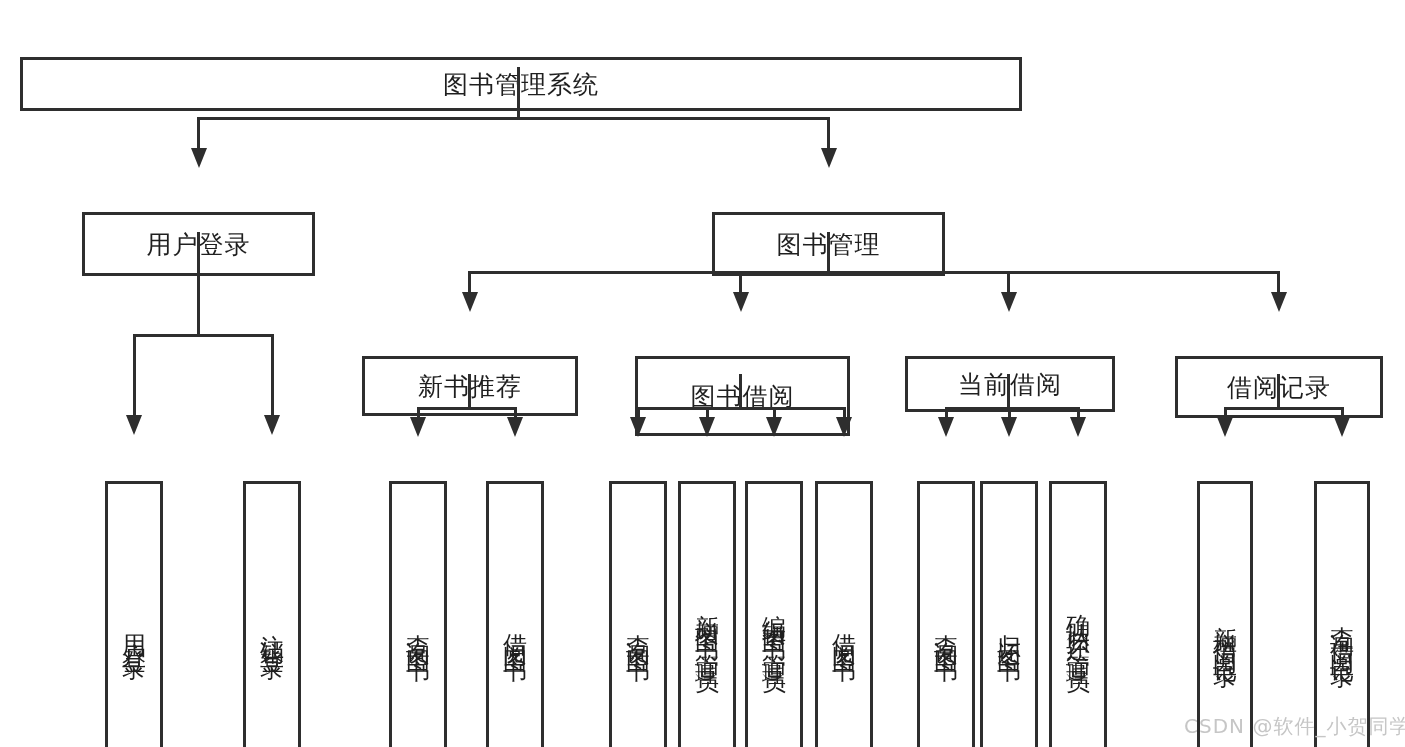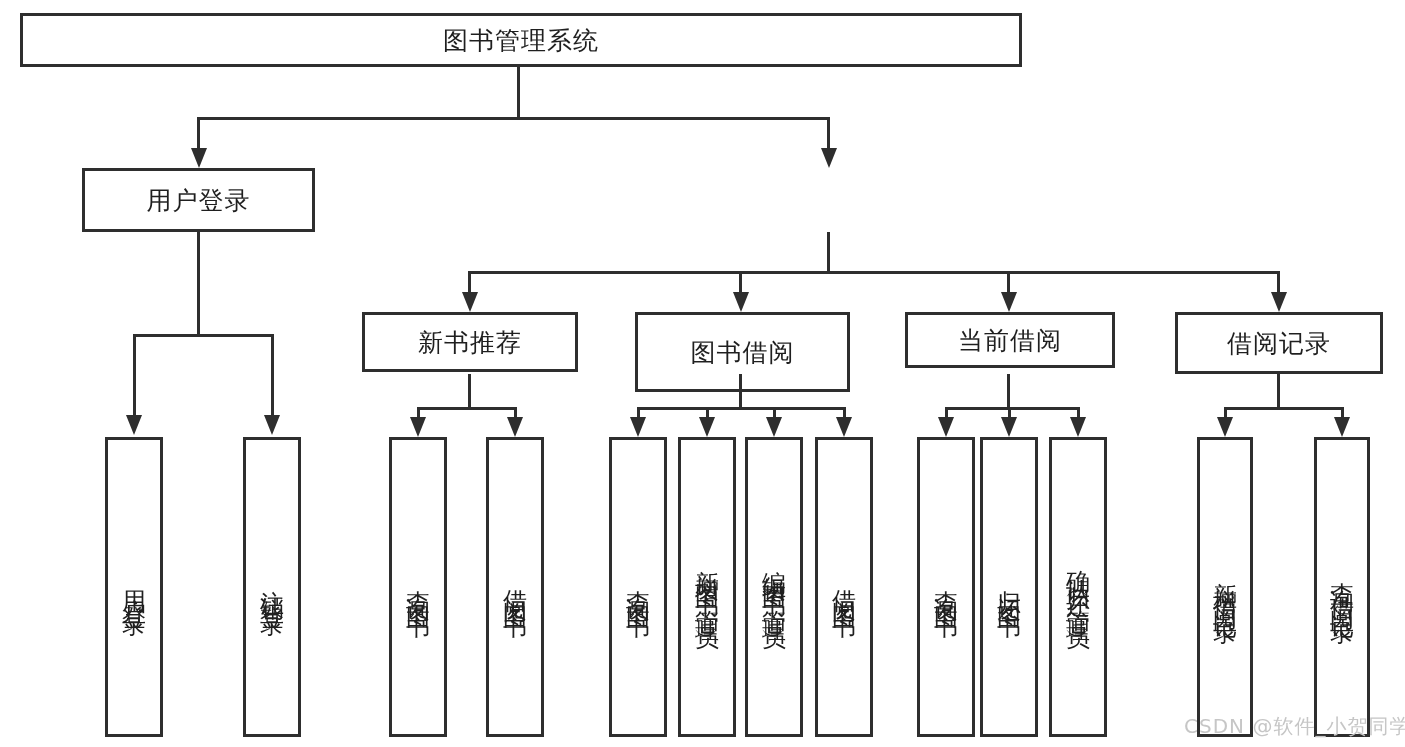--- a/index.html
+++ b/index.html
@@ -2,21 +2,21 @@
 <html><head>
 <meta charset="utf-8">
 <style>
   html,body{margin:0;padding:0;background:#fff;}
   #canvas{
     position:relative;width:1405px;height:747px;background:#ffffff;overflow:hidden;
     font-family:"DejaVu Sans","Liberation Sans",sans-serif;color:#222;
   }
   .nbox{
     position:absolute;box-sizing:border-box;border:3px solid #2e2e2e;background:#fff;
-    display:flex;align-items:center;justify-content:center;
+    display:flex;align-items:center;justify-content:center;margin-top:44px;
   }
   .hlabel{font-size:25px;letter-spacing:1px;white-space:nowrap;color:#1f1f1f;}
   .vbox .vlabel{
     writing-mode:vertical-rl;text-orientation:mixed;
     font-size:24px;letter-spacing:8px;line-height:1;color:#1f1f1f;
   }
   .hline,.vline{position:absolute;background:#2e2e2e;}
   .hline{height:3px;}
   .vline{width:3px;}
   .arrowhead{
@@ -40,20 +40,23 @@
 
   <div class="vline" style="left:517px;top:67px;height:53px;"></div>
   <div class="hline" style="left:198px;top:117px;width:632px;"></div>
   <div class="vline" style="left:197px;top:117px;height:32px;"></div>
   <div class="arrowhead" style="left:191px;top:148px;"></div>
   <div class="vline" style="left:827px;top:117px;height:32px;"></div>
   <div class="arrowhead" style="left:821px;top:148px;"></div>
 
   <div class="nbox" style="left:82px;top:168px;width:233px;height:64px;">
     <span class="hlabel">用户登录</span>
+  </div>
+  <div class="nbox" style="left:712px;top:168px;width:233px;height:64px;">
+    <span class="hlabel">图书管理</span>
   </div>
 
   <div class="vline" style="left:197px;top:232px;height:105px;"></div>
   <div class="hline" style="left:133px;top:334px;width:141px;"></div>
   <div class="vline" style="left:133px;top:334px;height:83px;"></div>
   <div class="arrowhead" style="left:126px;top:415px;"></div>
   <div class="vline" style="left:271px;top:334px;height:83px;"></div>
   <div class="arrowhead" style="left:264px;top:415px;"></div>
 
   <div class="vline" style="left:827px;top:232px;height:41px;"></div>

